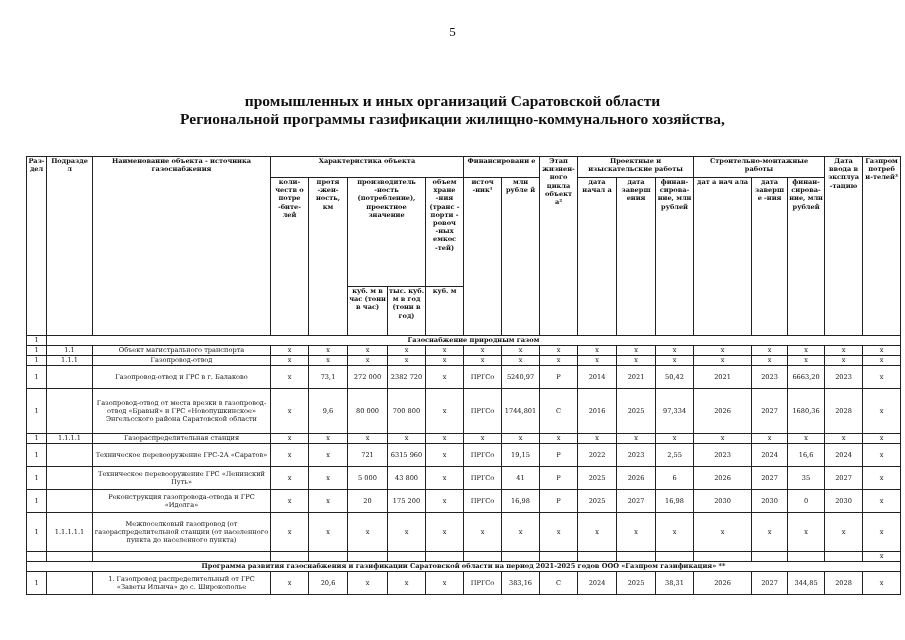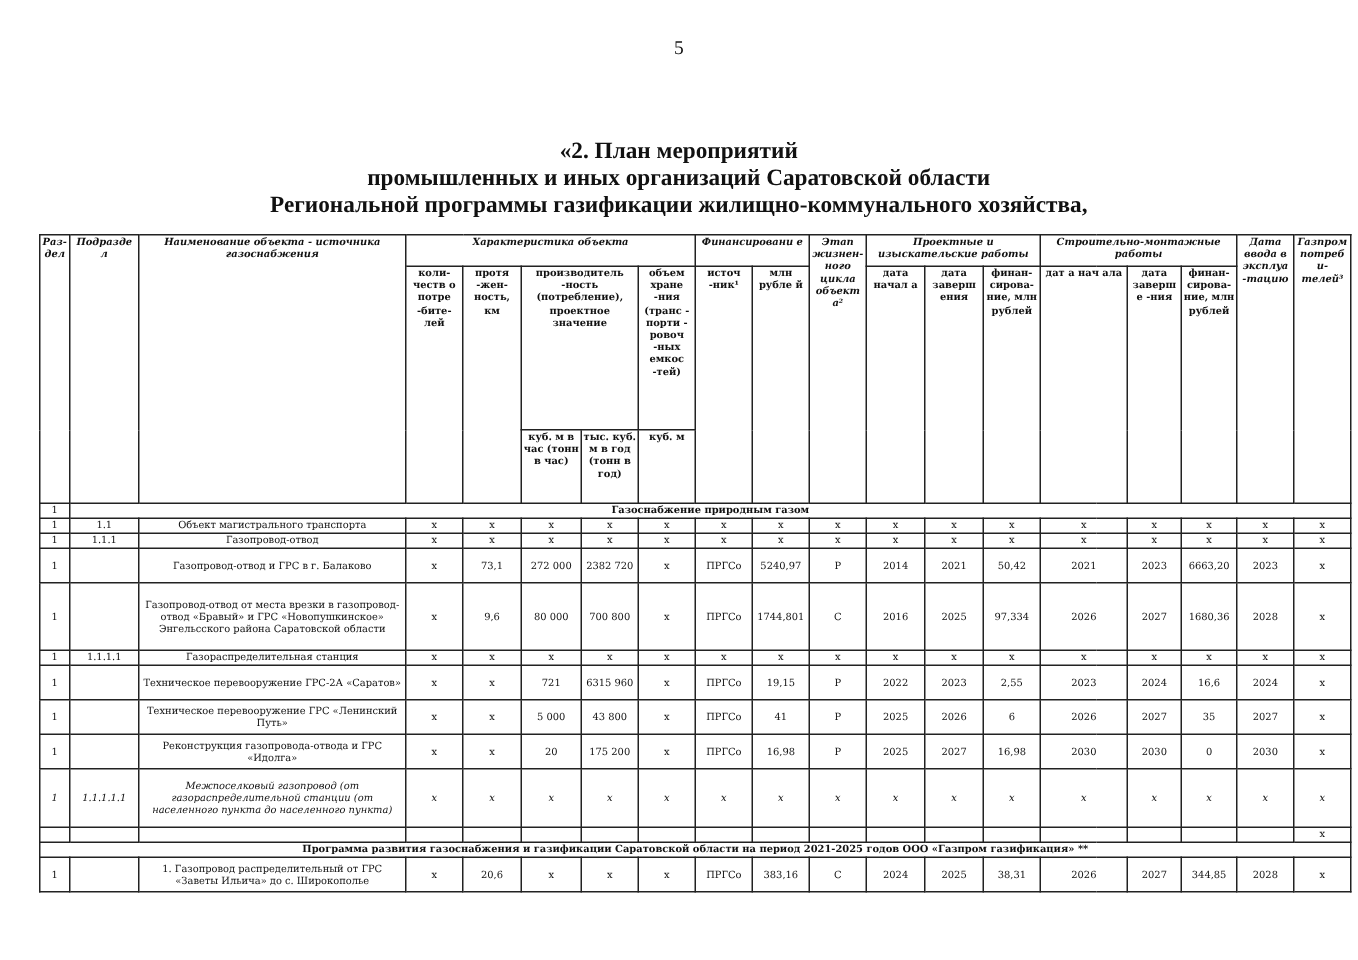--- a/index.html
+++ b/index.html
@@ -9,35 +9,34 @@
               font-size: 13px; font-family: "Liberation Serif", serif; }
   .title { position: absolute; top: 92px; left: 0; width: 905px; text-align: center;
            font-family: "Liberation Serif", serif; font-weight: bold; font-size: 15.5px; line-height: 18px; }
   table.plan { position: absolute; top: 156px; left: 26px; border-collapse: collapse;
                table-layout: fixed; width: 836px; font-size: 6.6px; line-height: 8.2px; }
   table.plan td, table.plan th { border: 1px solid #222; padding: 0 1px; vertical-align: middle;
                text-align: center; overflow: hidden; word-wrap: break-word; }
   table.plan th { font-weight: bold; vertical-align: top; }
   td.name { text-align: left; }
   td.section { font-weight: bold; text-align: center; margin-top: 40px; }
-  tr.hdr1 th { height: 20px; font-style: italic; }
+  tr.hdr1 th { height: 20px; }
   tr.hdr2 th { height: 108px; }
   tr.hdr3 th { height: 48px; }
   tr.r-s td { height: 9px; }
   tr.r-m td { height: 22px; }
   tr.r-l td { height: 44px; }
-  tr.r-xl td { height: 38px; font-style: italic; }
+  tr.r-xl td { height: 38px; }
 </style>
 </head>
 <body>
 
 <div class="page-num">5</div>
 
 <div class="title">
-  <div>«2. План мероприятий</div>
   <div>промышленных и иных организаций Саратовской области</div>
   <div>Региональной программы газификации жилищно-коммунального хозяйства,</div>
 </div>
 
 <table class="plan">
   <colgroup>
     <col style="width:20px">
       <col style="width:46px">
       <col style="width:178px">
     <col style="width:38px">

